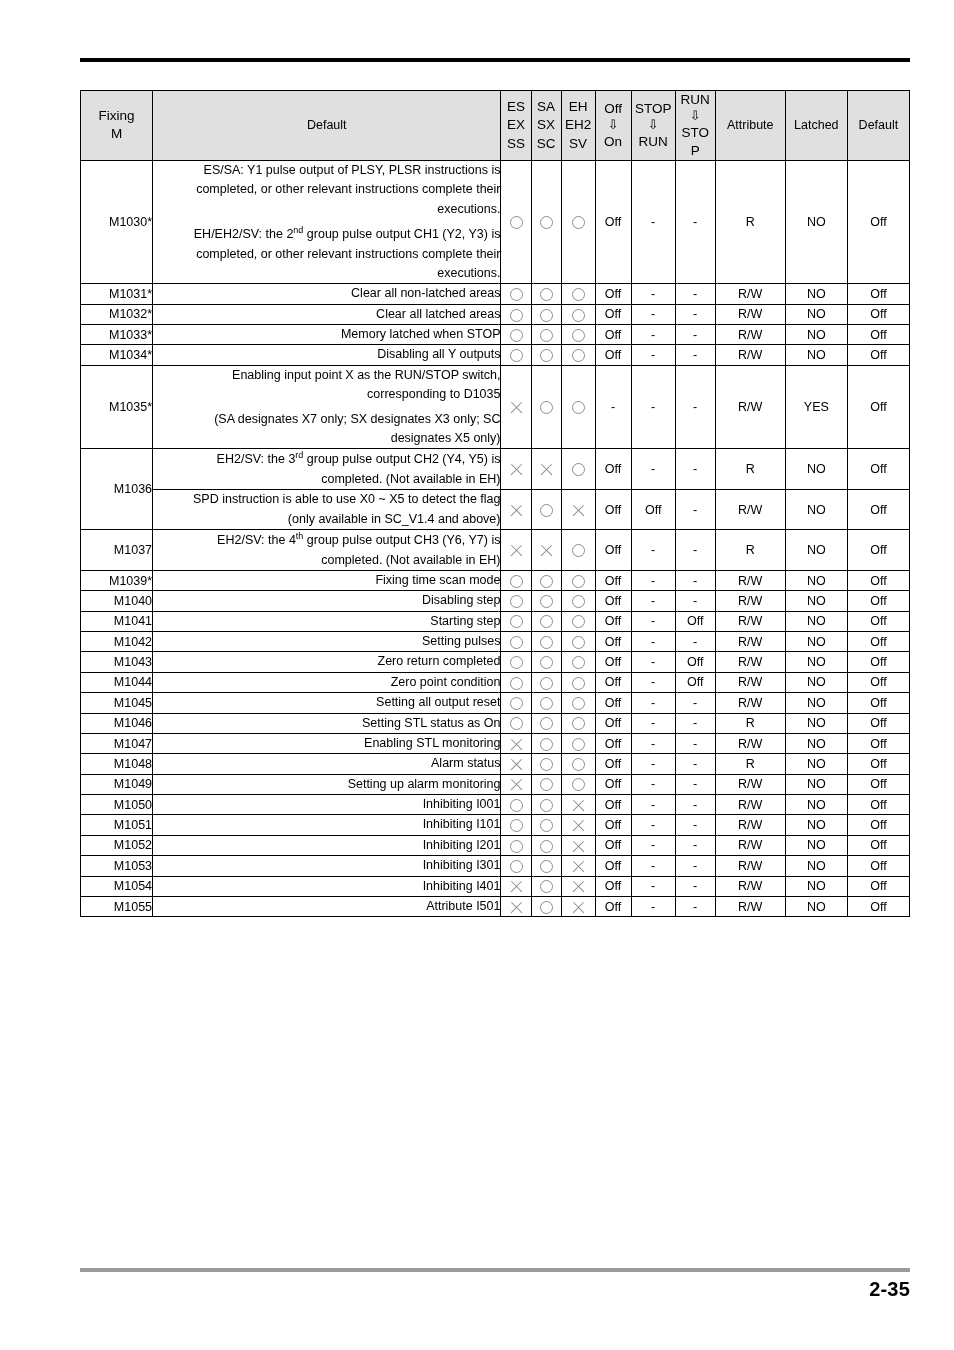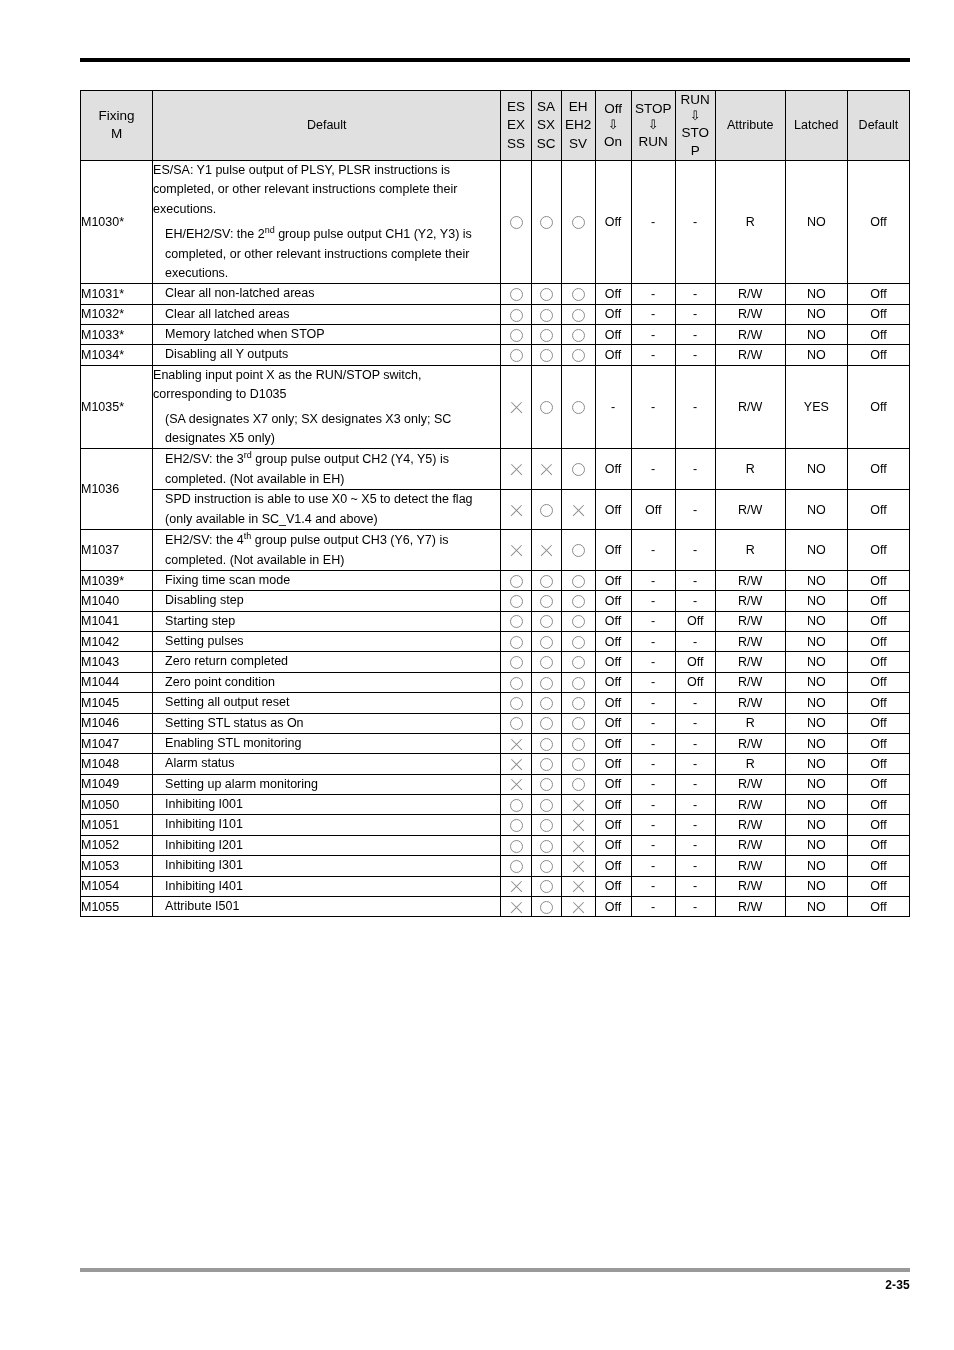--- a/index.html
+++ b/index.html
@@ -38,21 +38,21 @@
     top: 1268px;
     width: 830px;
     height: 4px;
     background: #9a9a9a;
   }
 
   .footer-pagenum {
     position: absolute;
     right: 44px;
     top: 1278px;
-    font-size: 12px;
+    font-size: 20px;
     font-weight: bold;
     letter-spacing: 0.2px;
   }
 
   
   table.spec {
     position: absolute;
     left: 80px;
     top: 90px;
     width: 830px;
@@ -72,26 +72,26 @@
     text-align: center;
     line-height: 1.35;
     padding: 7px 2px;
     font-size: 13px;
   }
   thead th.h-stack { font-size: 13.5px; }
   thead th .ln { display: block; }
   thead th .arw { display: block; font-size: 13px; line-height: 1.1; }
 
   td.mcode {
-    text-align: left;
+    text-align: right;
     font-size: 13px;
     padding: 6px 2px;
   }
   td.func {
-    text-align: left;
+    text-align: right;
     padding: 7px 9px;
     font-size: 13px;
     line-height: 1.55;
   }
   td.func p { margin: 0 0 5px 0; }
   td.func p:last-child { margin-bottom: 0; margin-left: 12px; }
   td.func sup { font-size: 9px; vertical-align: super; }
 
   td.sym {
     text-align: center;

